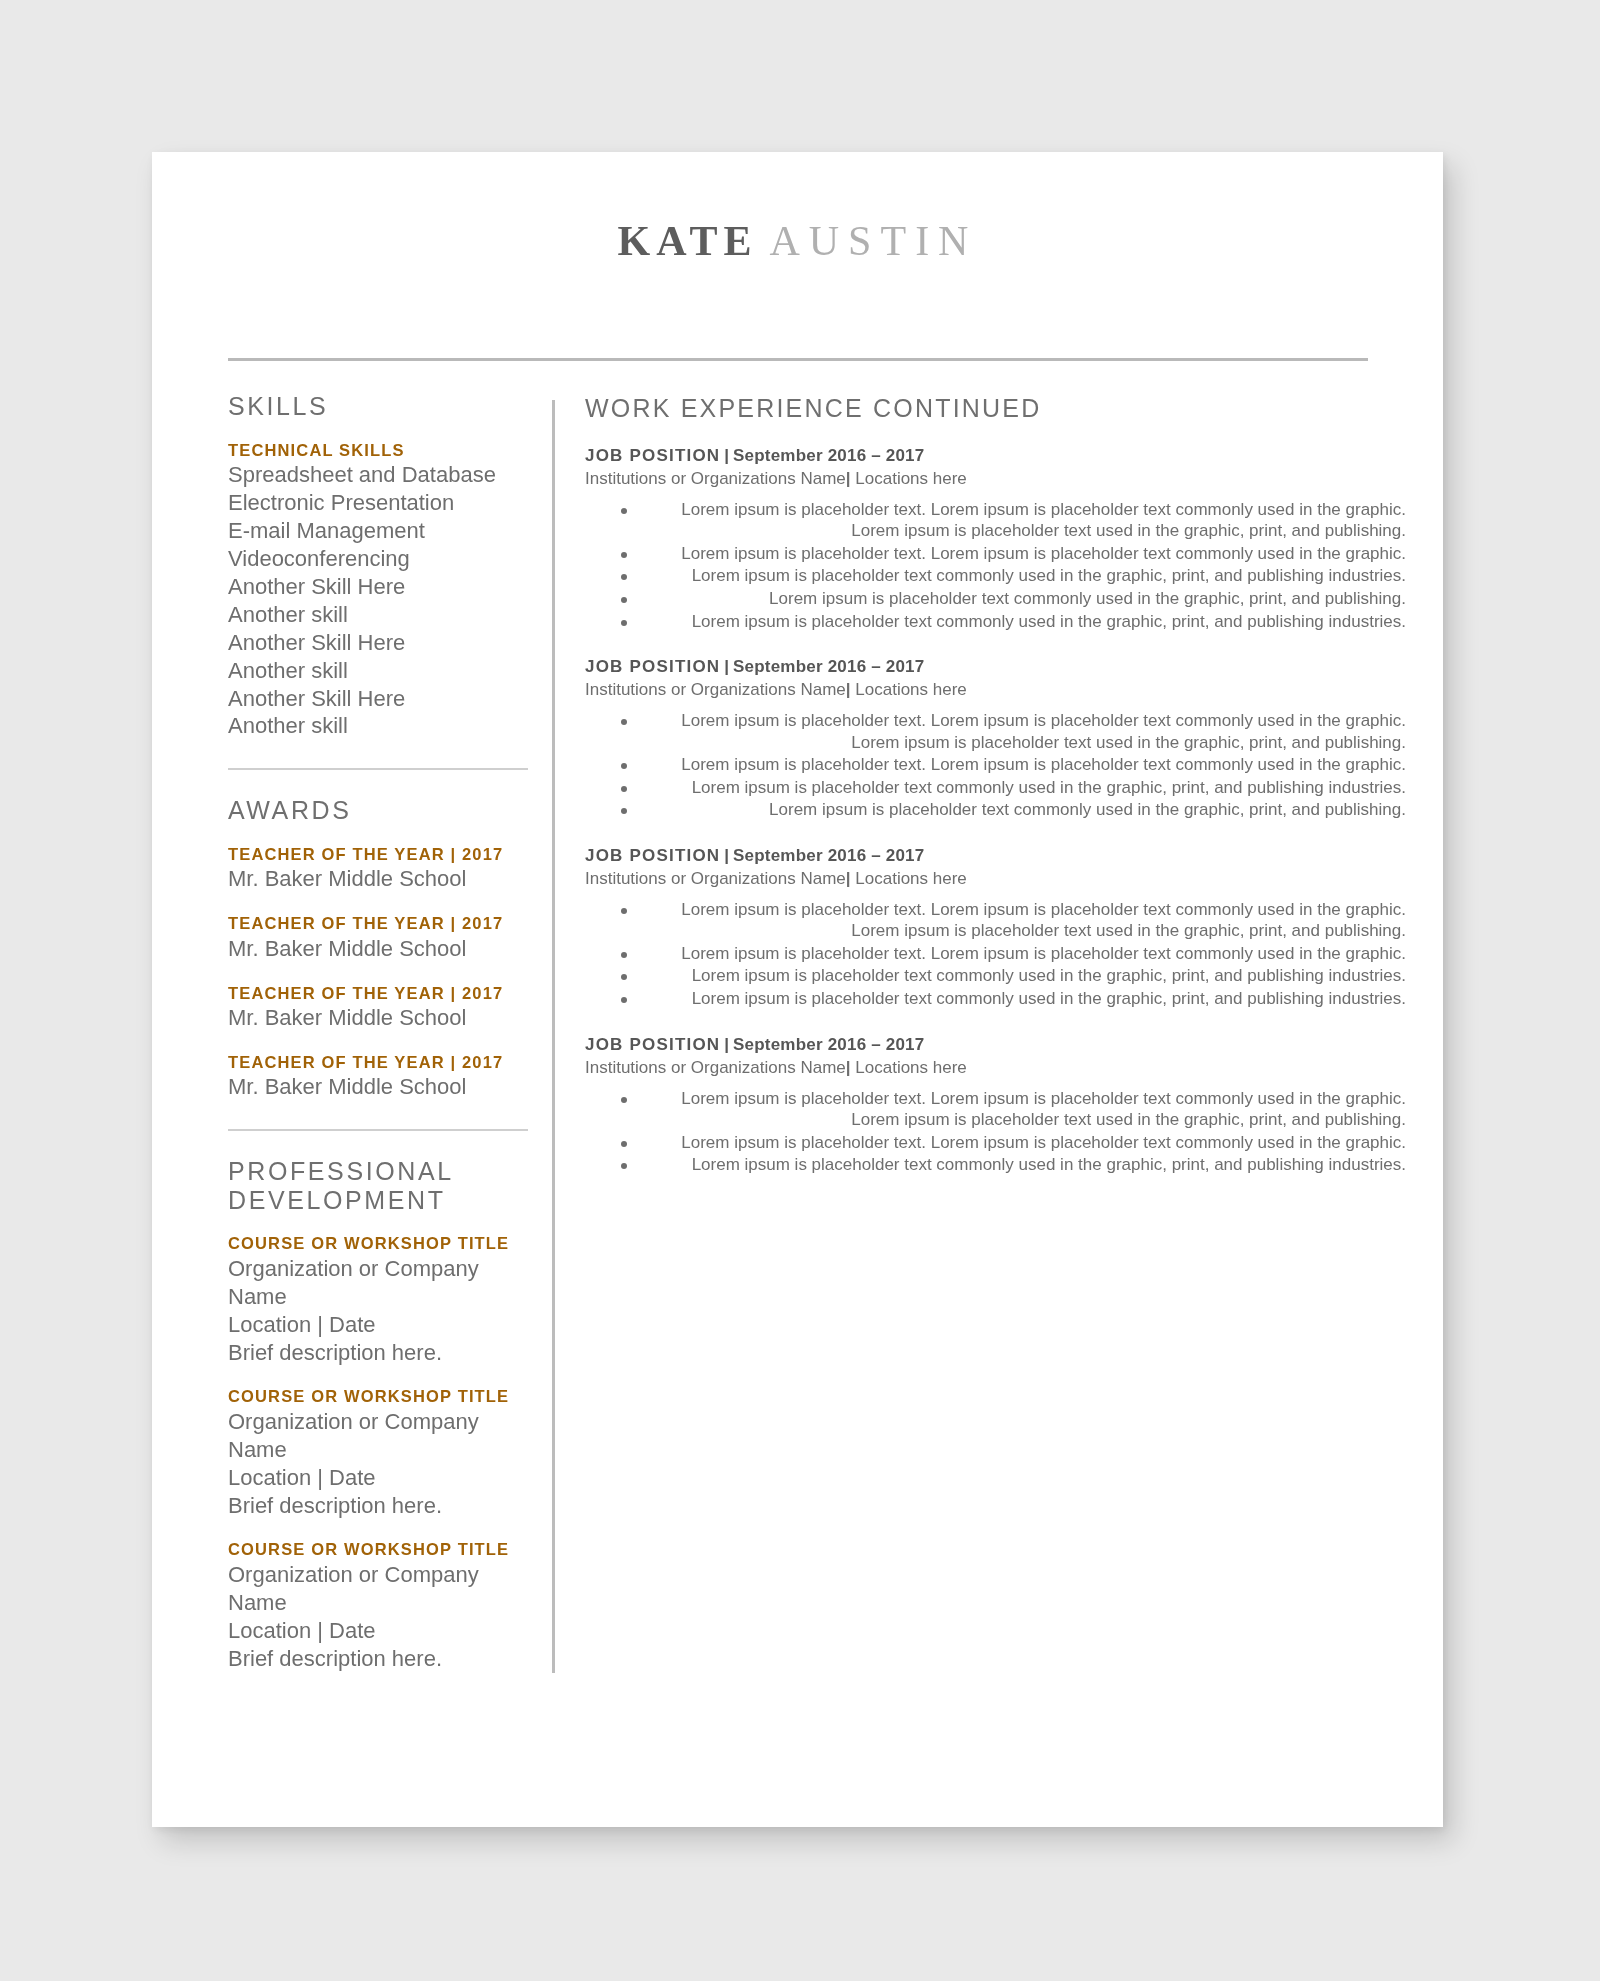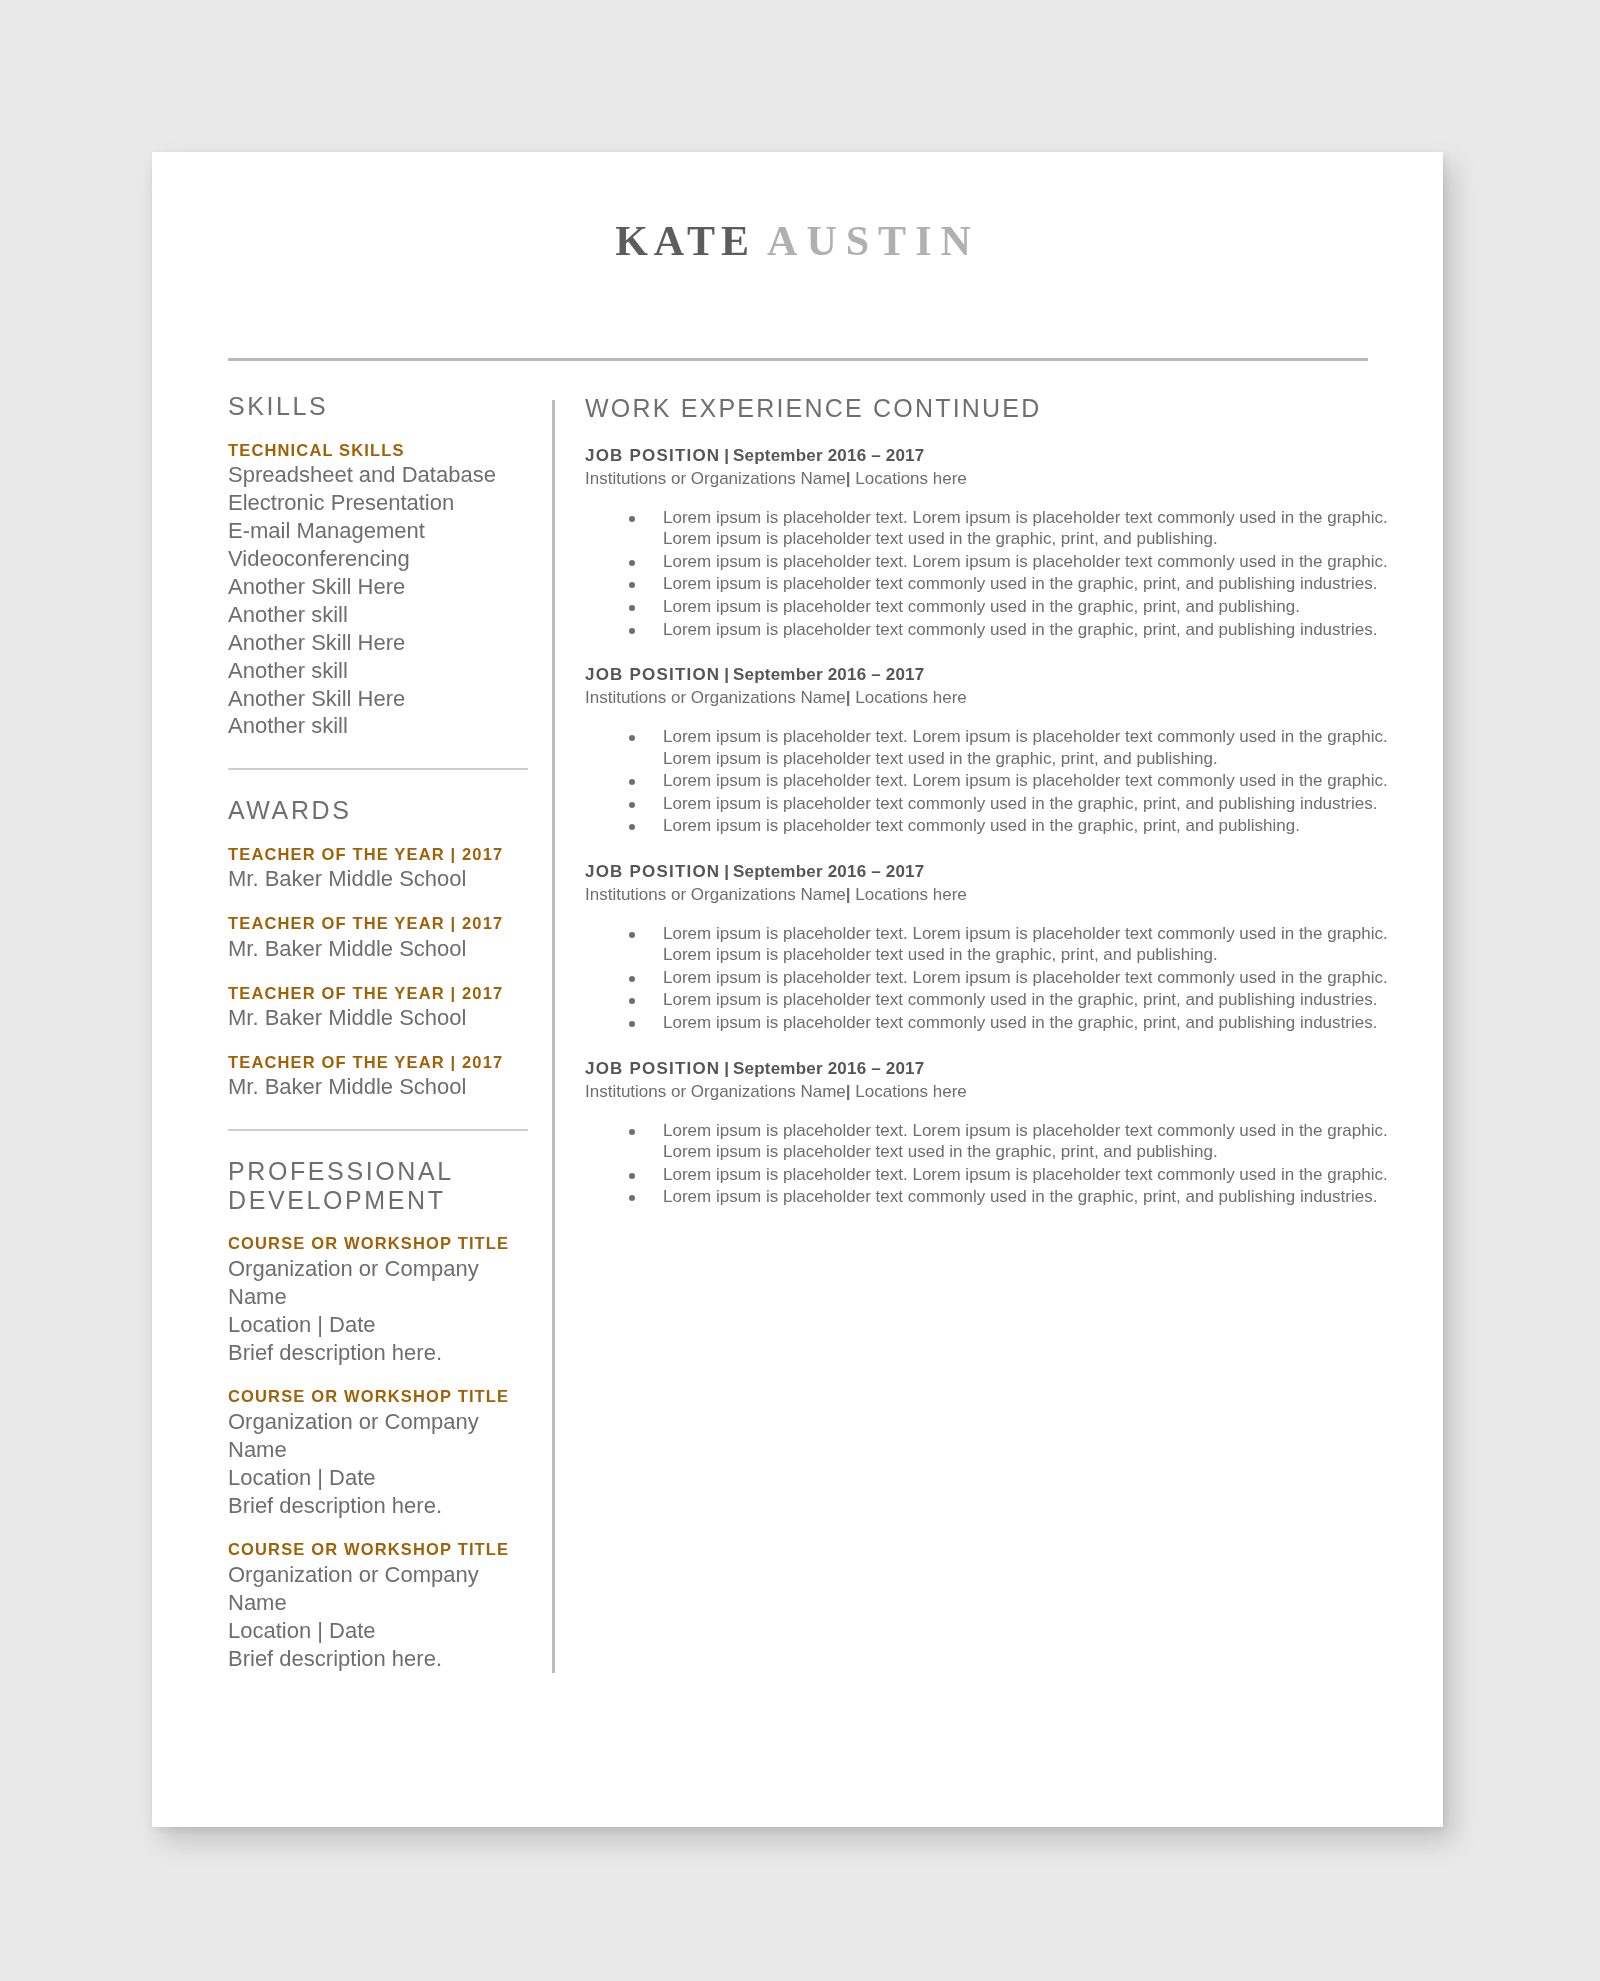--- a/index.html
+++ b/index.html
@@ -41,21 +41,21 @@
     font-size: 42px;
     line-height: 1;
     white-space: nowrap;
   }
   .name .first {
     font-weight: 700;
     color: #5d5d5d;
     letter-spacing: 6px;
   }
   .name .last {
-    font-weight: 700;
+    font-weight: 400;
     color: #b0b0b0;
     letter-spacing: 9px;
     margin-left: 12px;
   }
 
   .top-rule {
     position: absolute;
     left: 76px;
     top: 206px;
     width: 1140px;
@@ -154,22 +154,23 @@
   .job-org {
     font-size: 17px;
     color: #6e6e6e;
     line-height: 1.35;
     margin-bottom: 3px;
   }
   .job-org .bar { color: #6e6e6e; font-weight: 700; }
 
   ul.bullets {
     list-style: none;
-    margin: 16px;
+    margin: 8px;
     padding: 0;
+    text-align: right;
   }
   ul.bullets li {
     position: relative;
     padding-left: 62px;
     font-size: 17px;
     color: #6e6e6e;
     line-height: 1.27;
     margin-bottom: 1px;
   }
   ul.bullets li::before {

